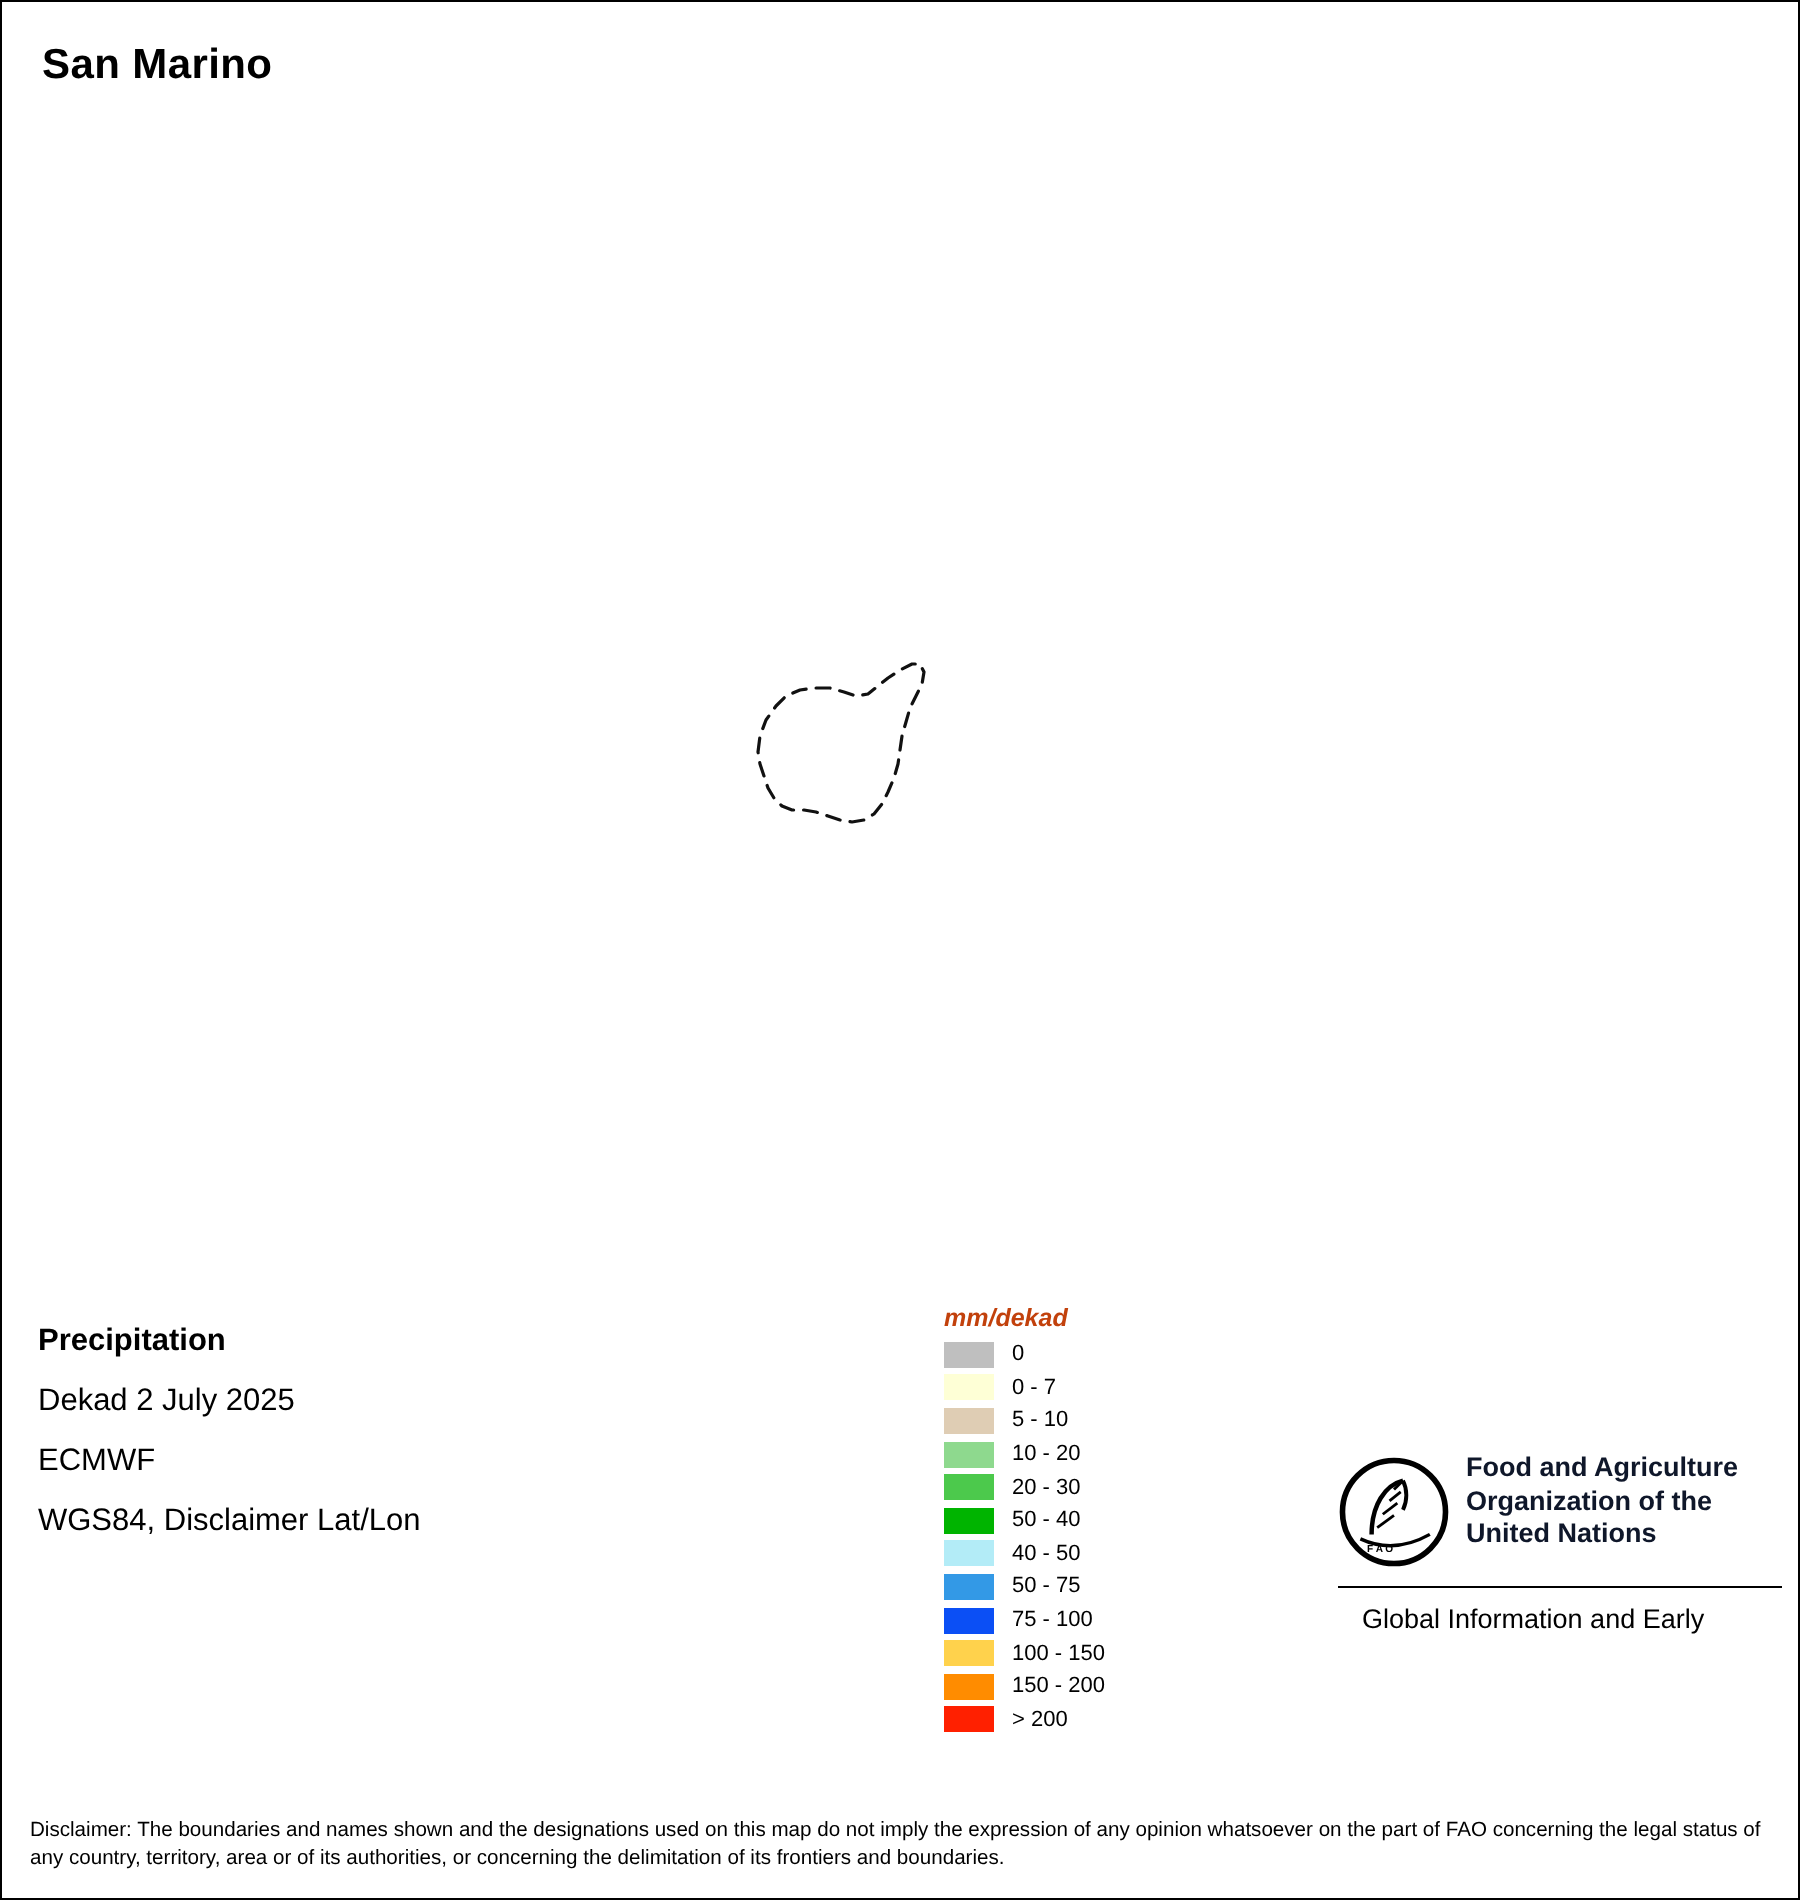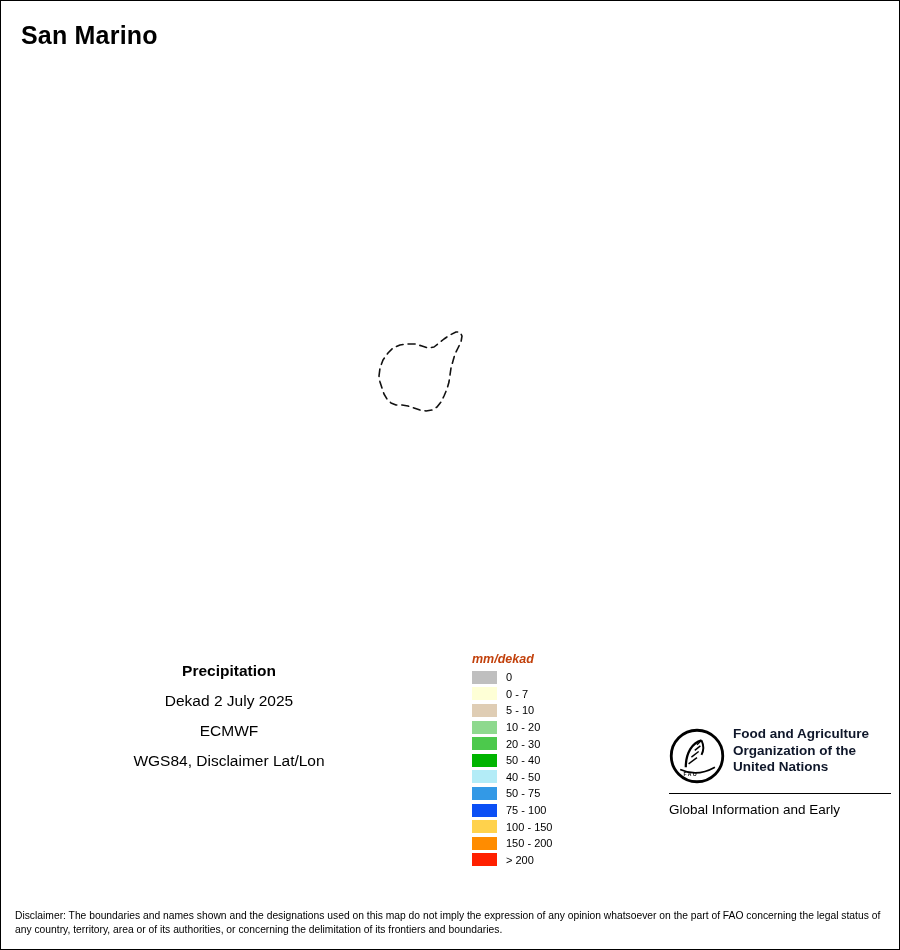--- a/index.html
+++ b/index.html
@@ -16,38 +16,37 @@
     height: 950px;
     background: #ffffff;
     border: 1px solid #000000;
     box-sizing: border-box;
     overflow: hidden;
   }
   #map-title {
     position: absolute;
     left: 20px;
     top: 20px;
-    font-size: 25px;
+    font-size: 21px;
     font-weight: bold;
     color: #000000;
     letter-spacing: 0.2px;
   }
   #map-canvas {
     position: absolute;
     left: 0;
     top: 0;
     width: 900px;
     height: 900px;
   }
   #info-block {
     position: absolute;
     left: 18px;
     top: 655px;
     width: 420px;
-    text-align: center;
   }
   #info-block .line {
     font-size: 15.5px;
     color: #000000;
     line-height: 30px;
     white-space: nowrap;
   }
   #info-block .line.bold {
     font-weight: bold;
   }
@@ -105,20 +104,21 @@
     color: #0f172a;
   }
   #fao-rule {
     border-top: 1.5px solid #000000;
     margin: 9px 0 7px 0;
   }
   #giews-text {
     font-size: 13.5px;
     line-height: 18px;
     color: #000000;
+    margin-left: 12px;
   }
   #disclaimer {
     position: absolute;
     left: 14px;
     top: 908px;
     width: 872px;
     font-size: 10.3px;
     line-height: 13.5px;
     color: #000000;
   }

